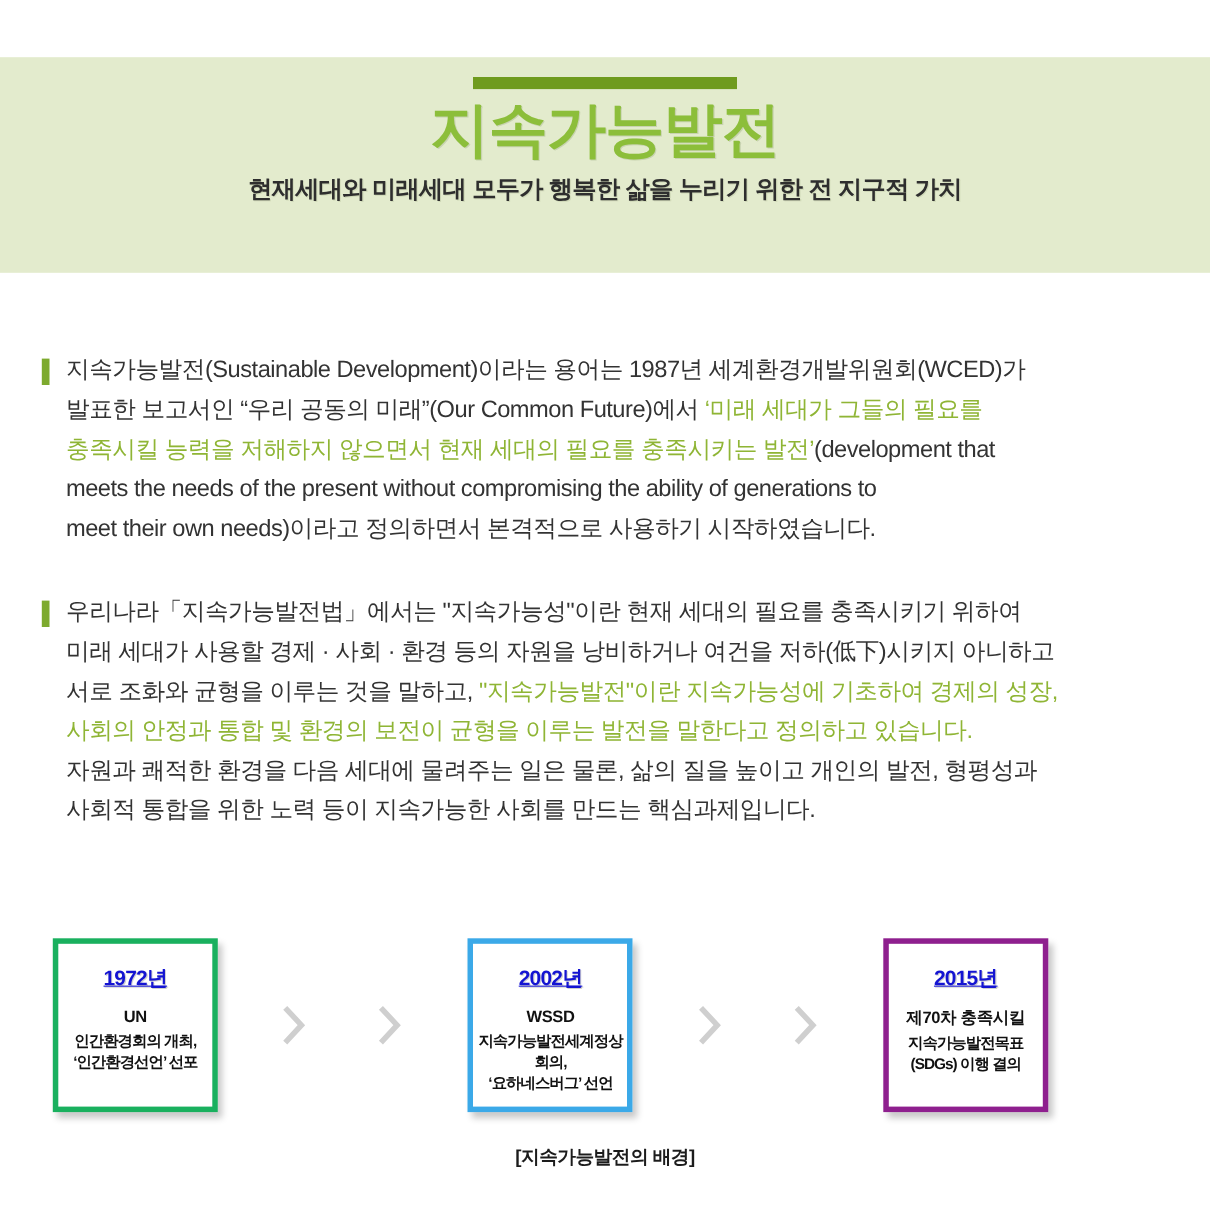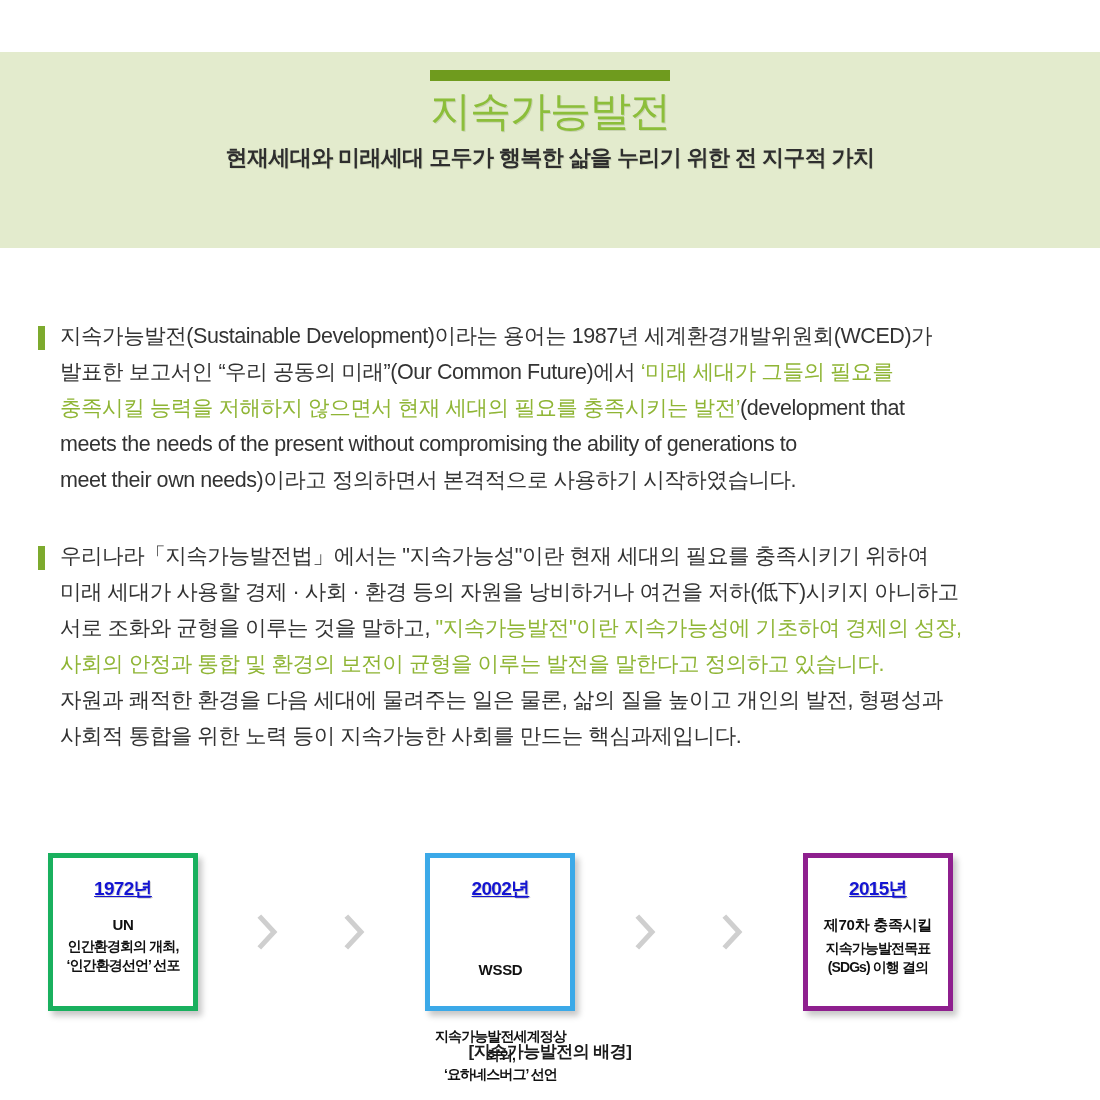--- a/index.html
+++ b/index.html
@@ -30,22 +30,22 @@
     box-sizing: border-box;
     padding-top: 18px;
   }
   .accent-bar {
     width: 240px;
     height: 11px;
     background: #6f9b1e;
     margin-bottom: 9px;
   }
   .title-ko {
-    font-size: 41px;
-    font-weight: normal;
+    font-size: 54px;
+    font-weight: bold;
     color: #8cbe3a;
     letter-spacing: -1px;
     line-height: 1.05;
     text-shadow: 1px 1px 0 rgba(120,140,90,0.25);
   }
   .title-en {
     font-size: 35px;
     font-weight: bold;
     color: #4a4a4a;
     letter-spacing: -0.5px;
@@ -209,21 +209,21 @@
     <div class="tl-chevron">
       <svg width="26" height="40" viewBox="0 0 26 40">
         <polyline points="6,6 19,20 6,34" fill="none" stroke="#CFCFCF" stroke-width="5" stroke-linecap="square" stroke-linejoin="miter"></polyline>
       </svg>
     </div>
     <div class="tl-chevron">
       <svg width="26" height="40" viewBox="0 0 26 40">
         <polyline points="6,6 19,20 6,34" fill="none" stroke="#CFCFCF" stroke-width="5" stroke-linecap="square" stroke-linejoin="miter"></polyline>
       </svg>
     </div>
-    <div class="tl-box" style="border-color: rgb(59, 169, 232); gap: 45px;">
+    <div class="tl-box" style="border-color: rgb(59, 169, 232);">
       <div class="tl-year">2002년</div>
       <div class="tl-acronym">WSSD</div>
       <div class="tl-desc">지속가능발전세계정상회의,
 ‘요하네스버그’ 선언</div>
     </div>
     <div class="tl-chevron">
       <svg width="26" height="40" viewBox="0 0 26 40">
         <polyline points="6,6 19,20 6,34" fill="none" stroke="#CFCFCF" stroke-width="5" stroke-linecap="square" stroke-linejoin="miter"></polyline>
       </svg>
     </div>

